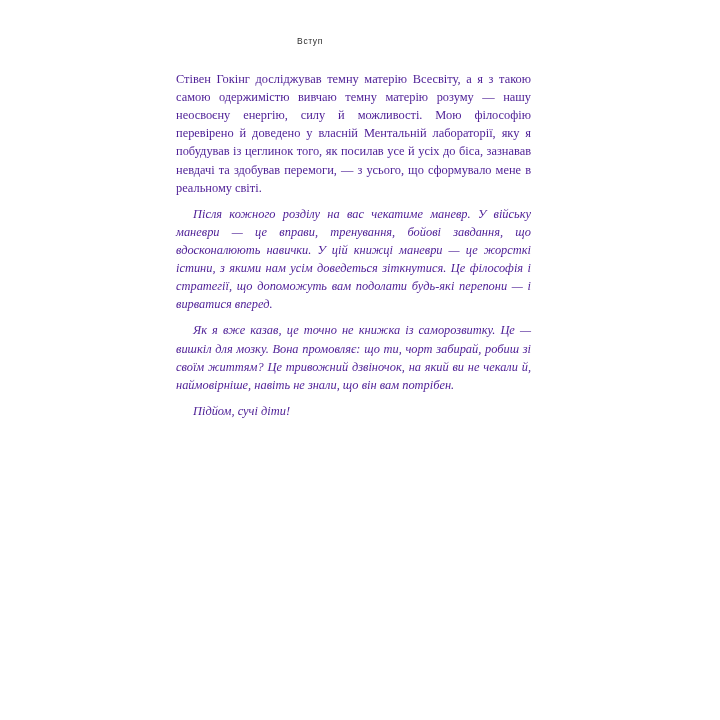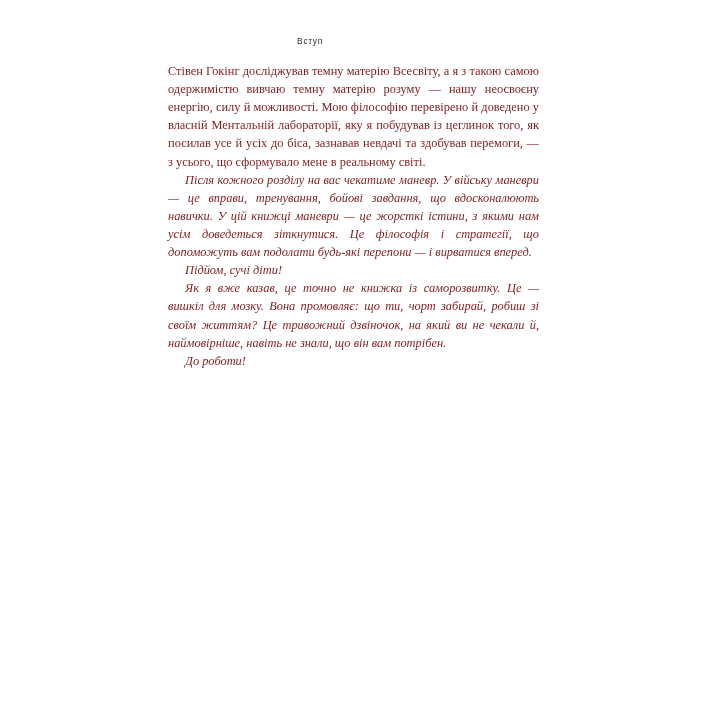--- a/index.html
+++ b/index.html
@@ -31,44 +31,43 @@
     letter-spacing: 0.6px;
     color: #2b2b2b;
   }
   .text-block {
     position: absolute;
     top: 62px;
     left: 168px;
     width: 371px;
   }
   .para {
-    margin: 0;
+    margin: 8px;
     font-size: 12.4px;
     line-height: 1.46;
     text-align: justify;
     text-justify: inter-word;
-    color: #7f1d1d;
+    color: #4c1d95;
     hyphens: manual;
   }
   .para.indent {
     text-indent: 17px;
     font-style: italic;
   }
   .para.short {
     text-align: left;
   }
 </style>
 </head>
 <body>
 
 <div class="page">
 
   <div class="running-head">Вступ</div>
 
   <div class="text-block">
     <p class="para">Стівен Гокінг досліджував темну матерію Всесвіту, а я з такою самою одержимістю вивчаю темну матерію розуму — нашу неосвоєну енергію, силу й можливості. Мою філософію перевірено й доведено у власній Ментальній лабораторії, яку я побудував із цеглинок того, як посилав усе й усіх до біса, зазнавав невдачі та здобував перемоги, — з усього, що сформувало мене в реальному світі.</p>
     <p class="para indent">Після кожного розділу на вас чекатиме маневр. У війську маневри — це вправи, тренування, бойові завдання, що вдосконалюють навички. У цій книжці маневри — це жорсткі істини, з якими нам усім доведеться зіткнутися. Це філософія і стратегії, що допоможуть вам подолати будь-які перепони — і вирватися вперед.</p>
+    <p class="para indent">Як я вже казав, це точно не книжка із саморозвитку. Це — вишкіл для мозку. Вона промовляє: що ти, чорт забирай, робиш зі своїм життям? Це тривожний дзвіночок, на який ви не чекали й, наймовірніше, навіть не знали, що він вам потрібен.</p>
     <p class="para indent short">Підйом, сучі діти!</p>
-    <p class="para indent">Як я вже казав, це точно не книжка із саморозвитку. Це — вишкіл для мозку. Вона промовляє: що ти, чорт забирай, робиш зі своїм життям? Це тривожний дзвіночок, на який ви не чекали й, наймовірніше, навіть не знали, що він вам потрібен.</p>
-    <p class="para indent short">До роботи!</p>
   </div>
 
 </div>
 
 </body></html>

